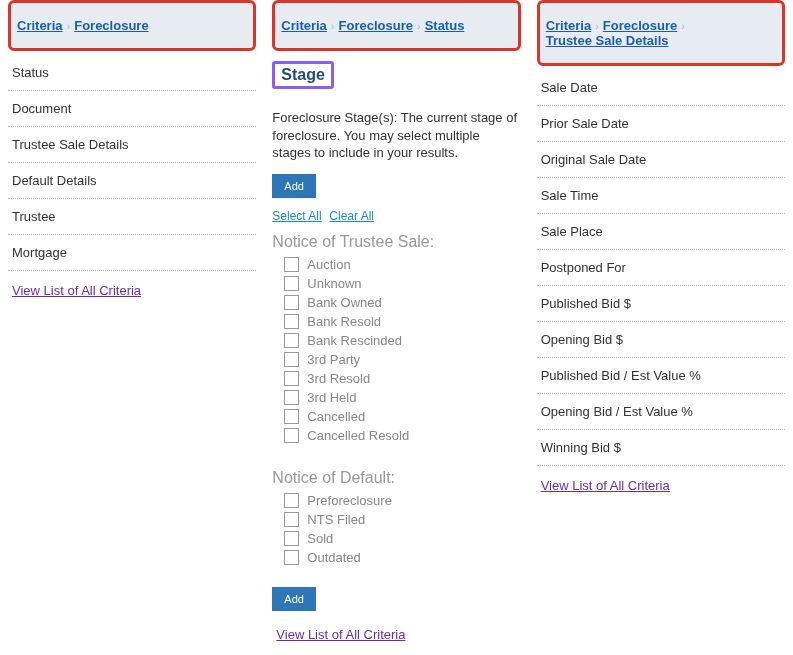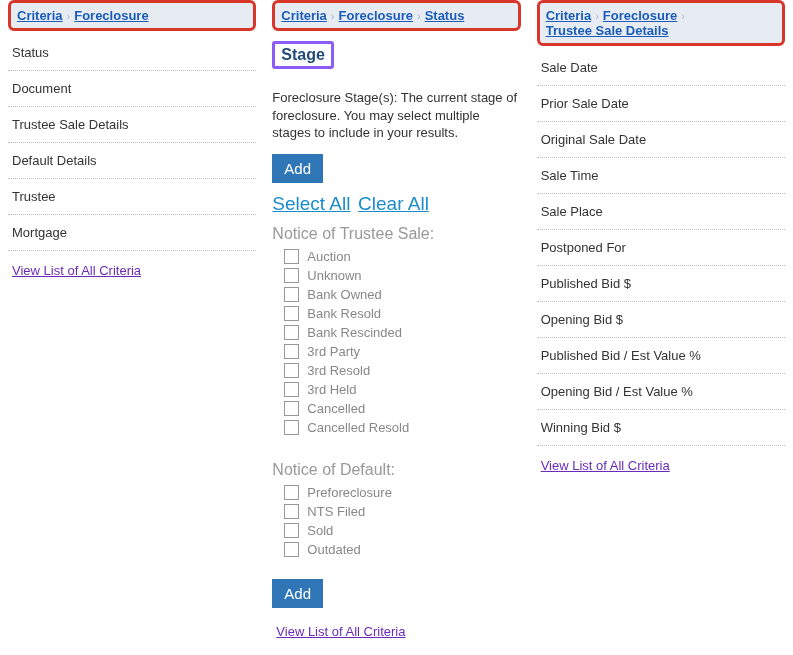--- a/index.html
+++ b/index.html
@@ -23,21 +23,21 @@
     .breadcrumb-bar {
       background: #e6ecf2;
       padding: 8px 6px;
       display: flex;
       align-items: center;
       flex-wrap: wrap;
     }
     .breadcrumb-bar.highlighted {
       border: 3px solid #d9362b;
       border-radius: 6px;
-      padding: 5px 6px;
+      padding: 15px 6px;
     }
     .crumb {
       color: #1a5cb8;
       text-decoration: underline;
       font-size: 13px;
       font-weight: bold;
       cursor: pointer;
     }
     .crumb-sep {
       color: #a8b8cc;
@@ -78,33 +78,33 @@
       font-size: 13px;
       color: #333;
       margin: 20px 0 8px 0;
       line-height: 1.35;
     }
     .btn-add {
       background: #2e76b6;
       color: #fff;
       border: none;
       padding: 6px 12px;
-      font-size: 15px;
+      font-size: 11px;
       cursor: pointer;
       margin: 4px 0;
       display: inline-block;
     }
     .link-row {
       margin: 6px 0 10px 0;
     }
     .inline-link {
       color: #1a8ccc;
       text-decoration: underline;
       cursor: pointer;
-      font-size: 19px;
+      font-size: 12px;
       margin-right: 4px;
     }
     .group-label {
       color: #999;
       font-size: 16px;
       margin: 8px 0 6px 0;
     }
     .checkbox-row {
       display: flex;
       align-items: center;

